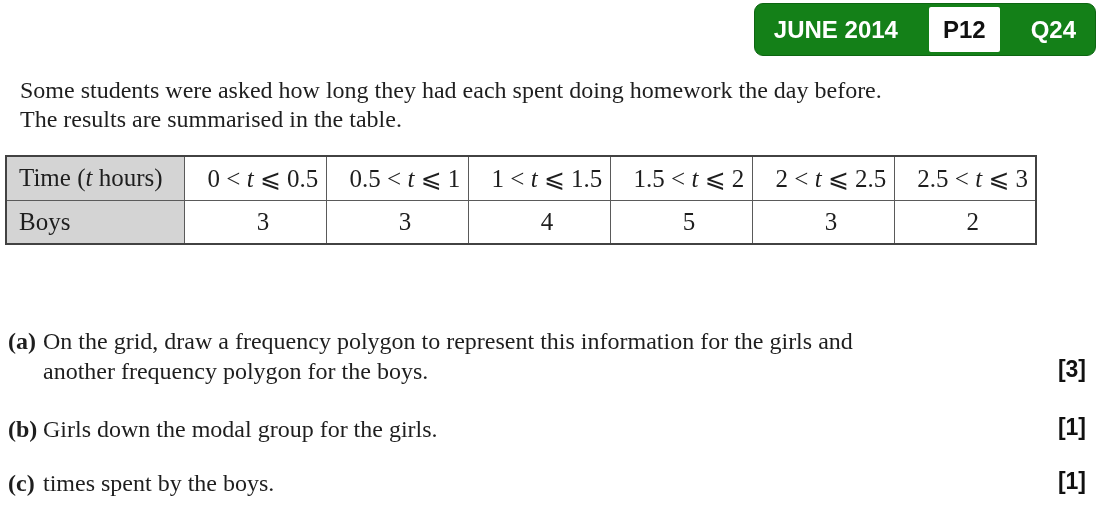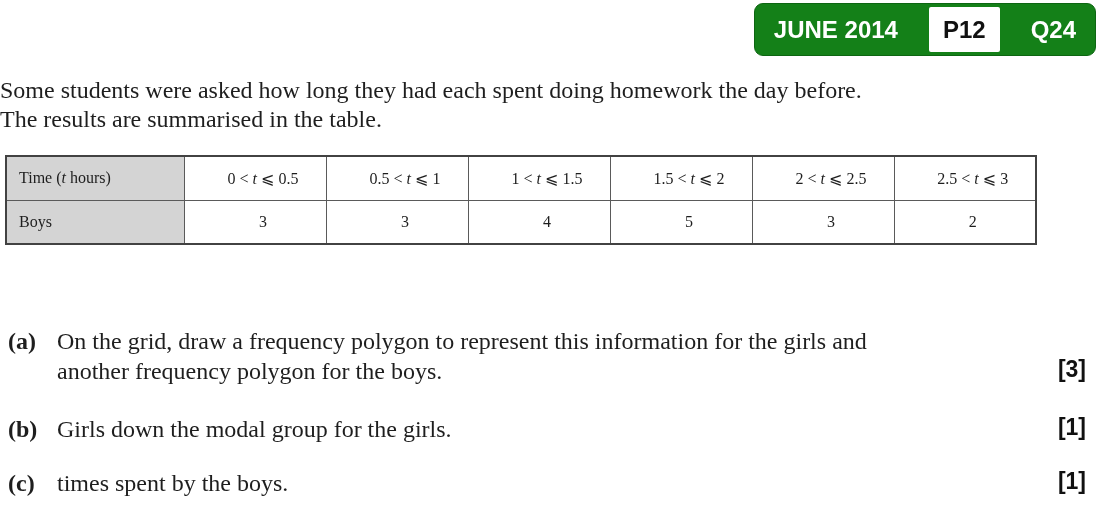--- a/index.html
+++ b/index.html
@@ -24,48 +24,48 @@
     font-weight:bold; font-size:24px; color:#ffffff;
     overflow:hidden;
   }
   .badge .seg { display:flex; align-items:center; padding:16px 19px; }
   .badge .paper {
     background:#ffffff; color:#111111;
     margin:3px 12px; padding:0 14px; border-radius:2px;
   }
 
   
-  .intro { position:absolute; left:0; top:76px; font-size:24px; line-height:29px; }
+  .intro { position:absolute; left:20px; top:76px; font-size:24px; line-height:29px; }
 
   
   table.freq {
     position:absolute; left:5px; top:155px;
     border-collapse:collapse;
     border:2px solid #424242;
   }
   table.freq th, table.freq td {
     border:1.5px solid #5a5a5a;
     height:44px;
-    font-size:16px; font-weight:normal;
+    font-size:25px; font-weight:normal;
     white-space:nowrap;
   }
   table.freq .lbl {
     background:#d4d4d4;
     width:178px; text-align:left; padding-left:12px;
   }
   table.freq .iv, table.freq .num { width:142px; text-align:center;padding-left:16px; }
   .it { font-style:italic; }
 
   
   .q {
     position:absolute; left:8px; width:1078px;
     font-size:24px; line-height:30px;
   }
   .q .qlabel { position:absolute; left:0; top:0; font-weight:bold; }
-  .q .qtext { margin-left:49px; }
+  .q .qtext { margin-left:35px; }
   .q .marks {
     position:absolute; right:0; bottom:2px;
     font-family:"Liberation Sans","DejaVu Sans",sans-serif;
     font-weight:bold; font-size:23px; color:#111111;
   }
   .qa { top:326px; }
   .qb { top:414px; }
   .qc { top:468px; }
 </style>
 </head>

